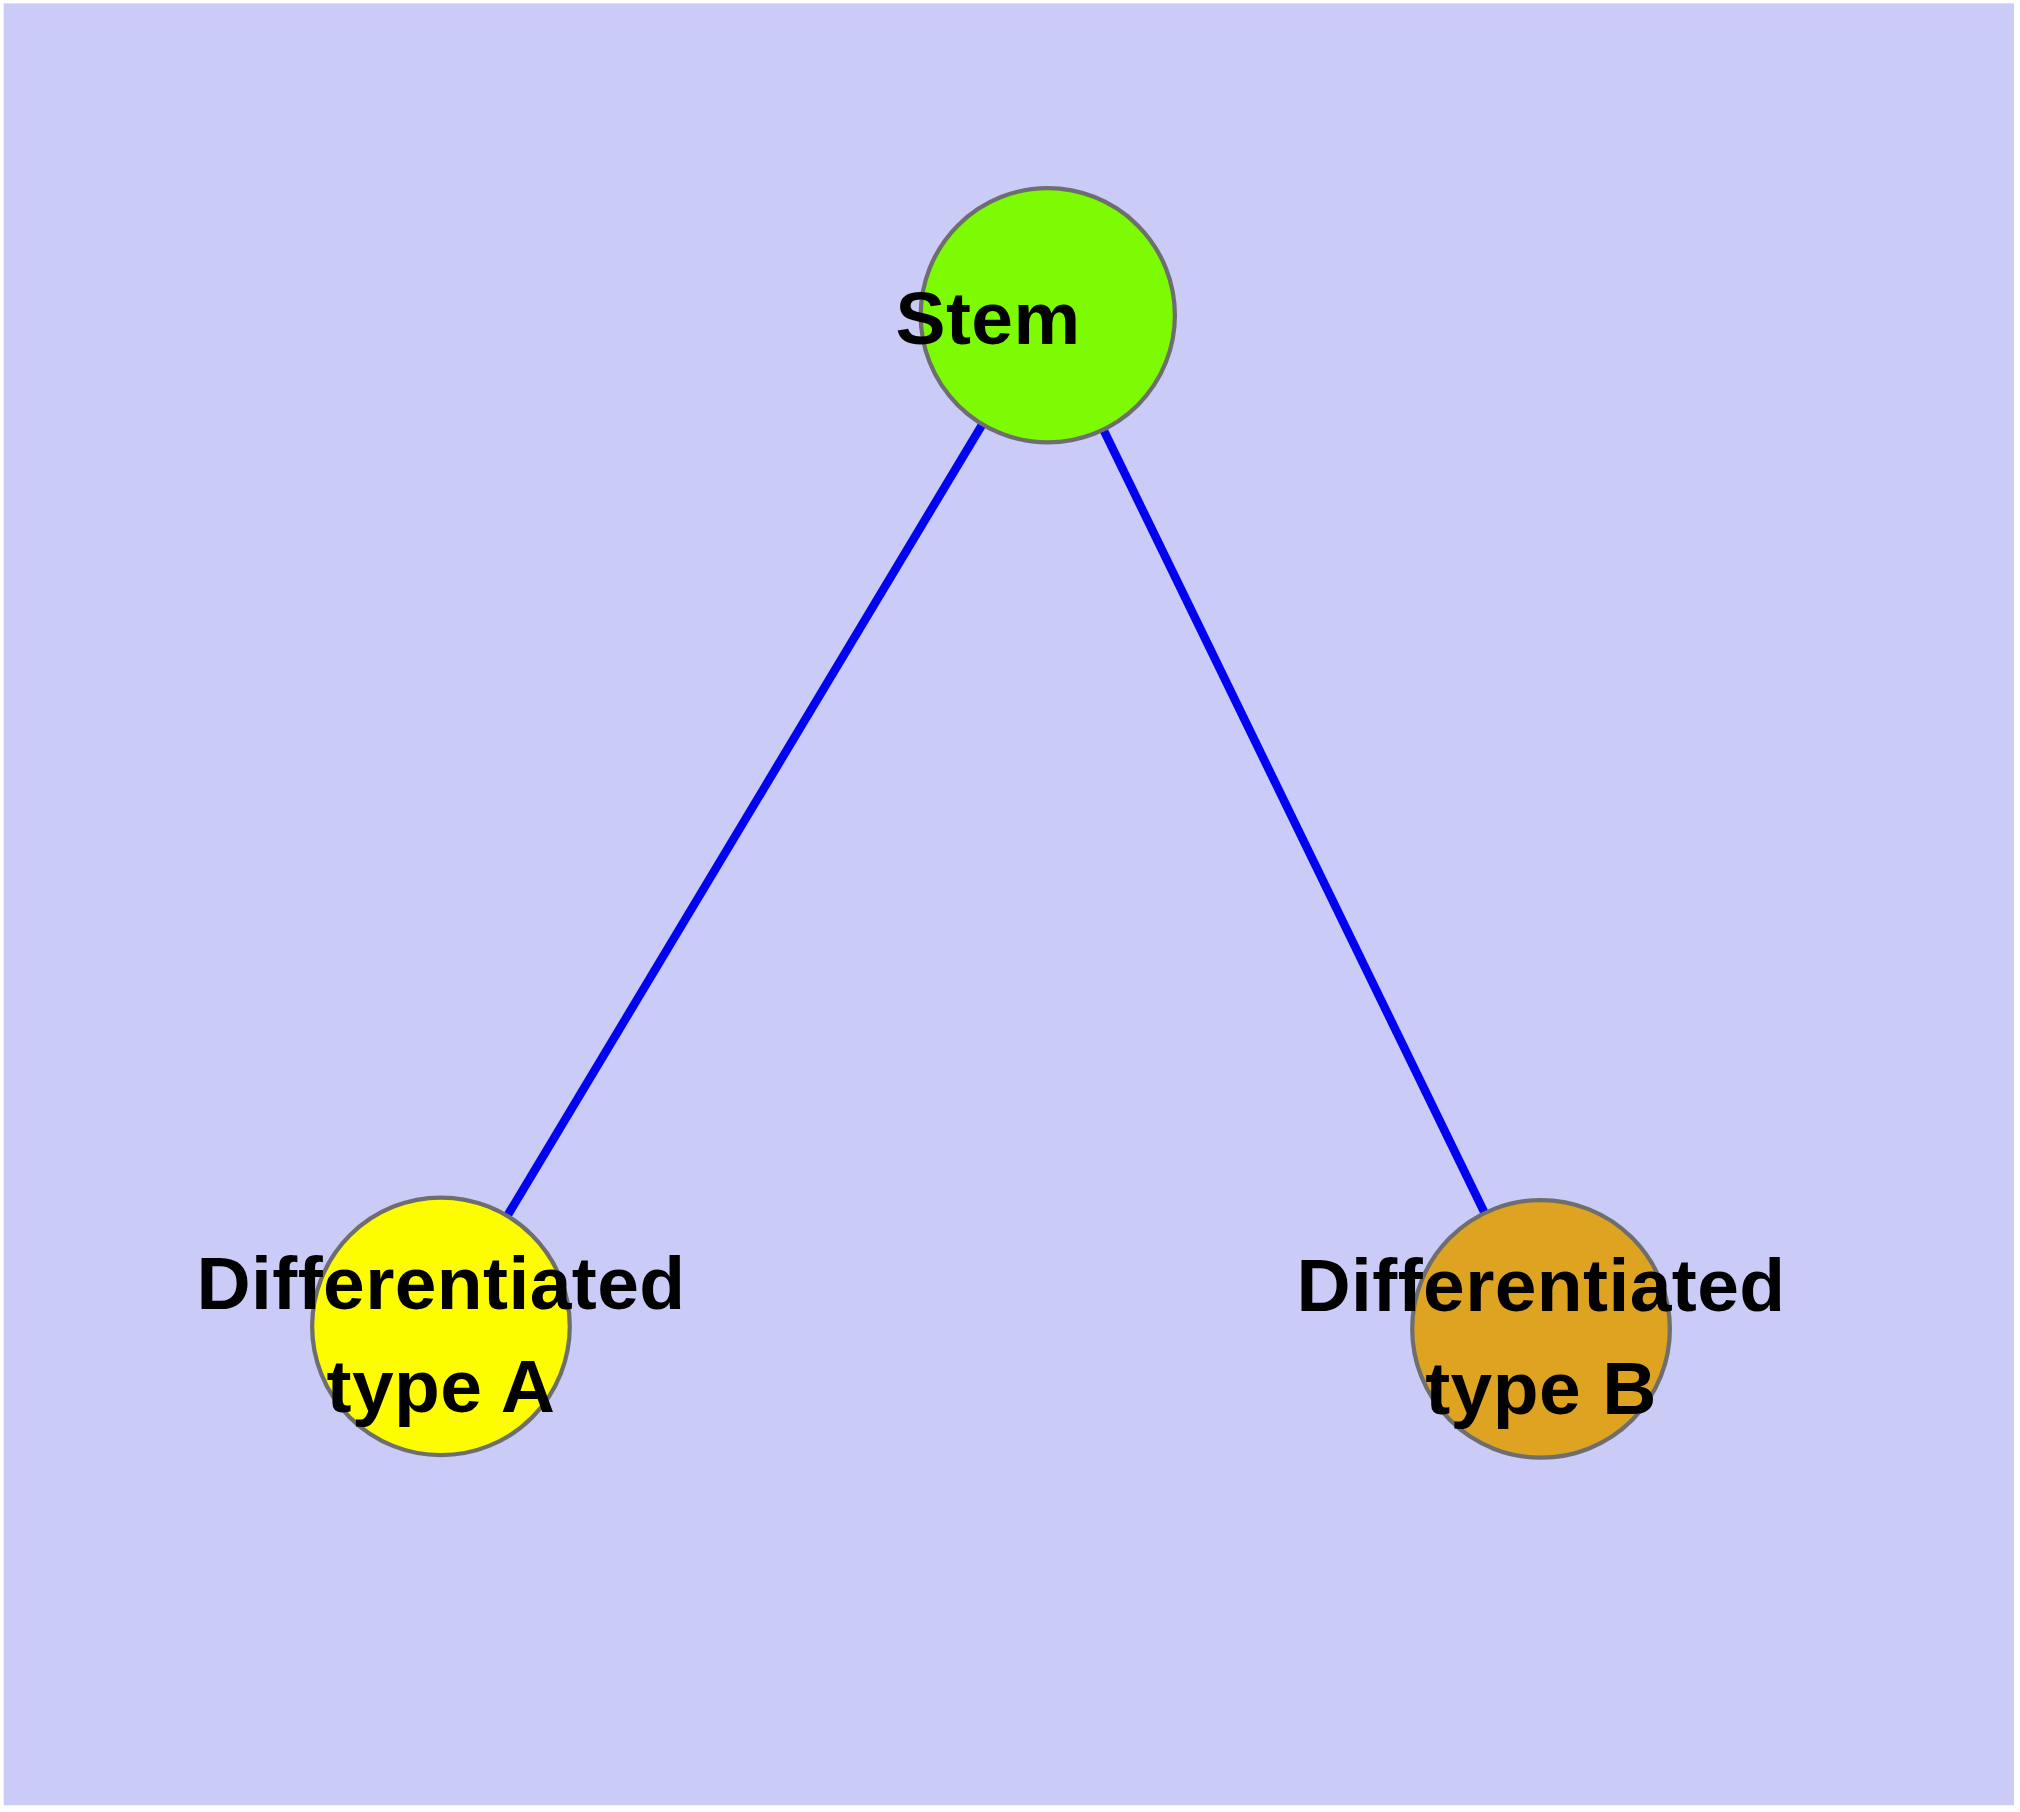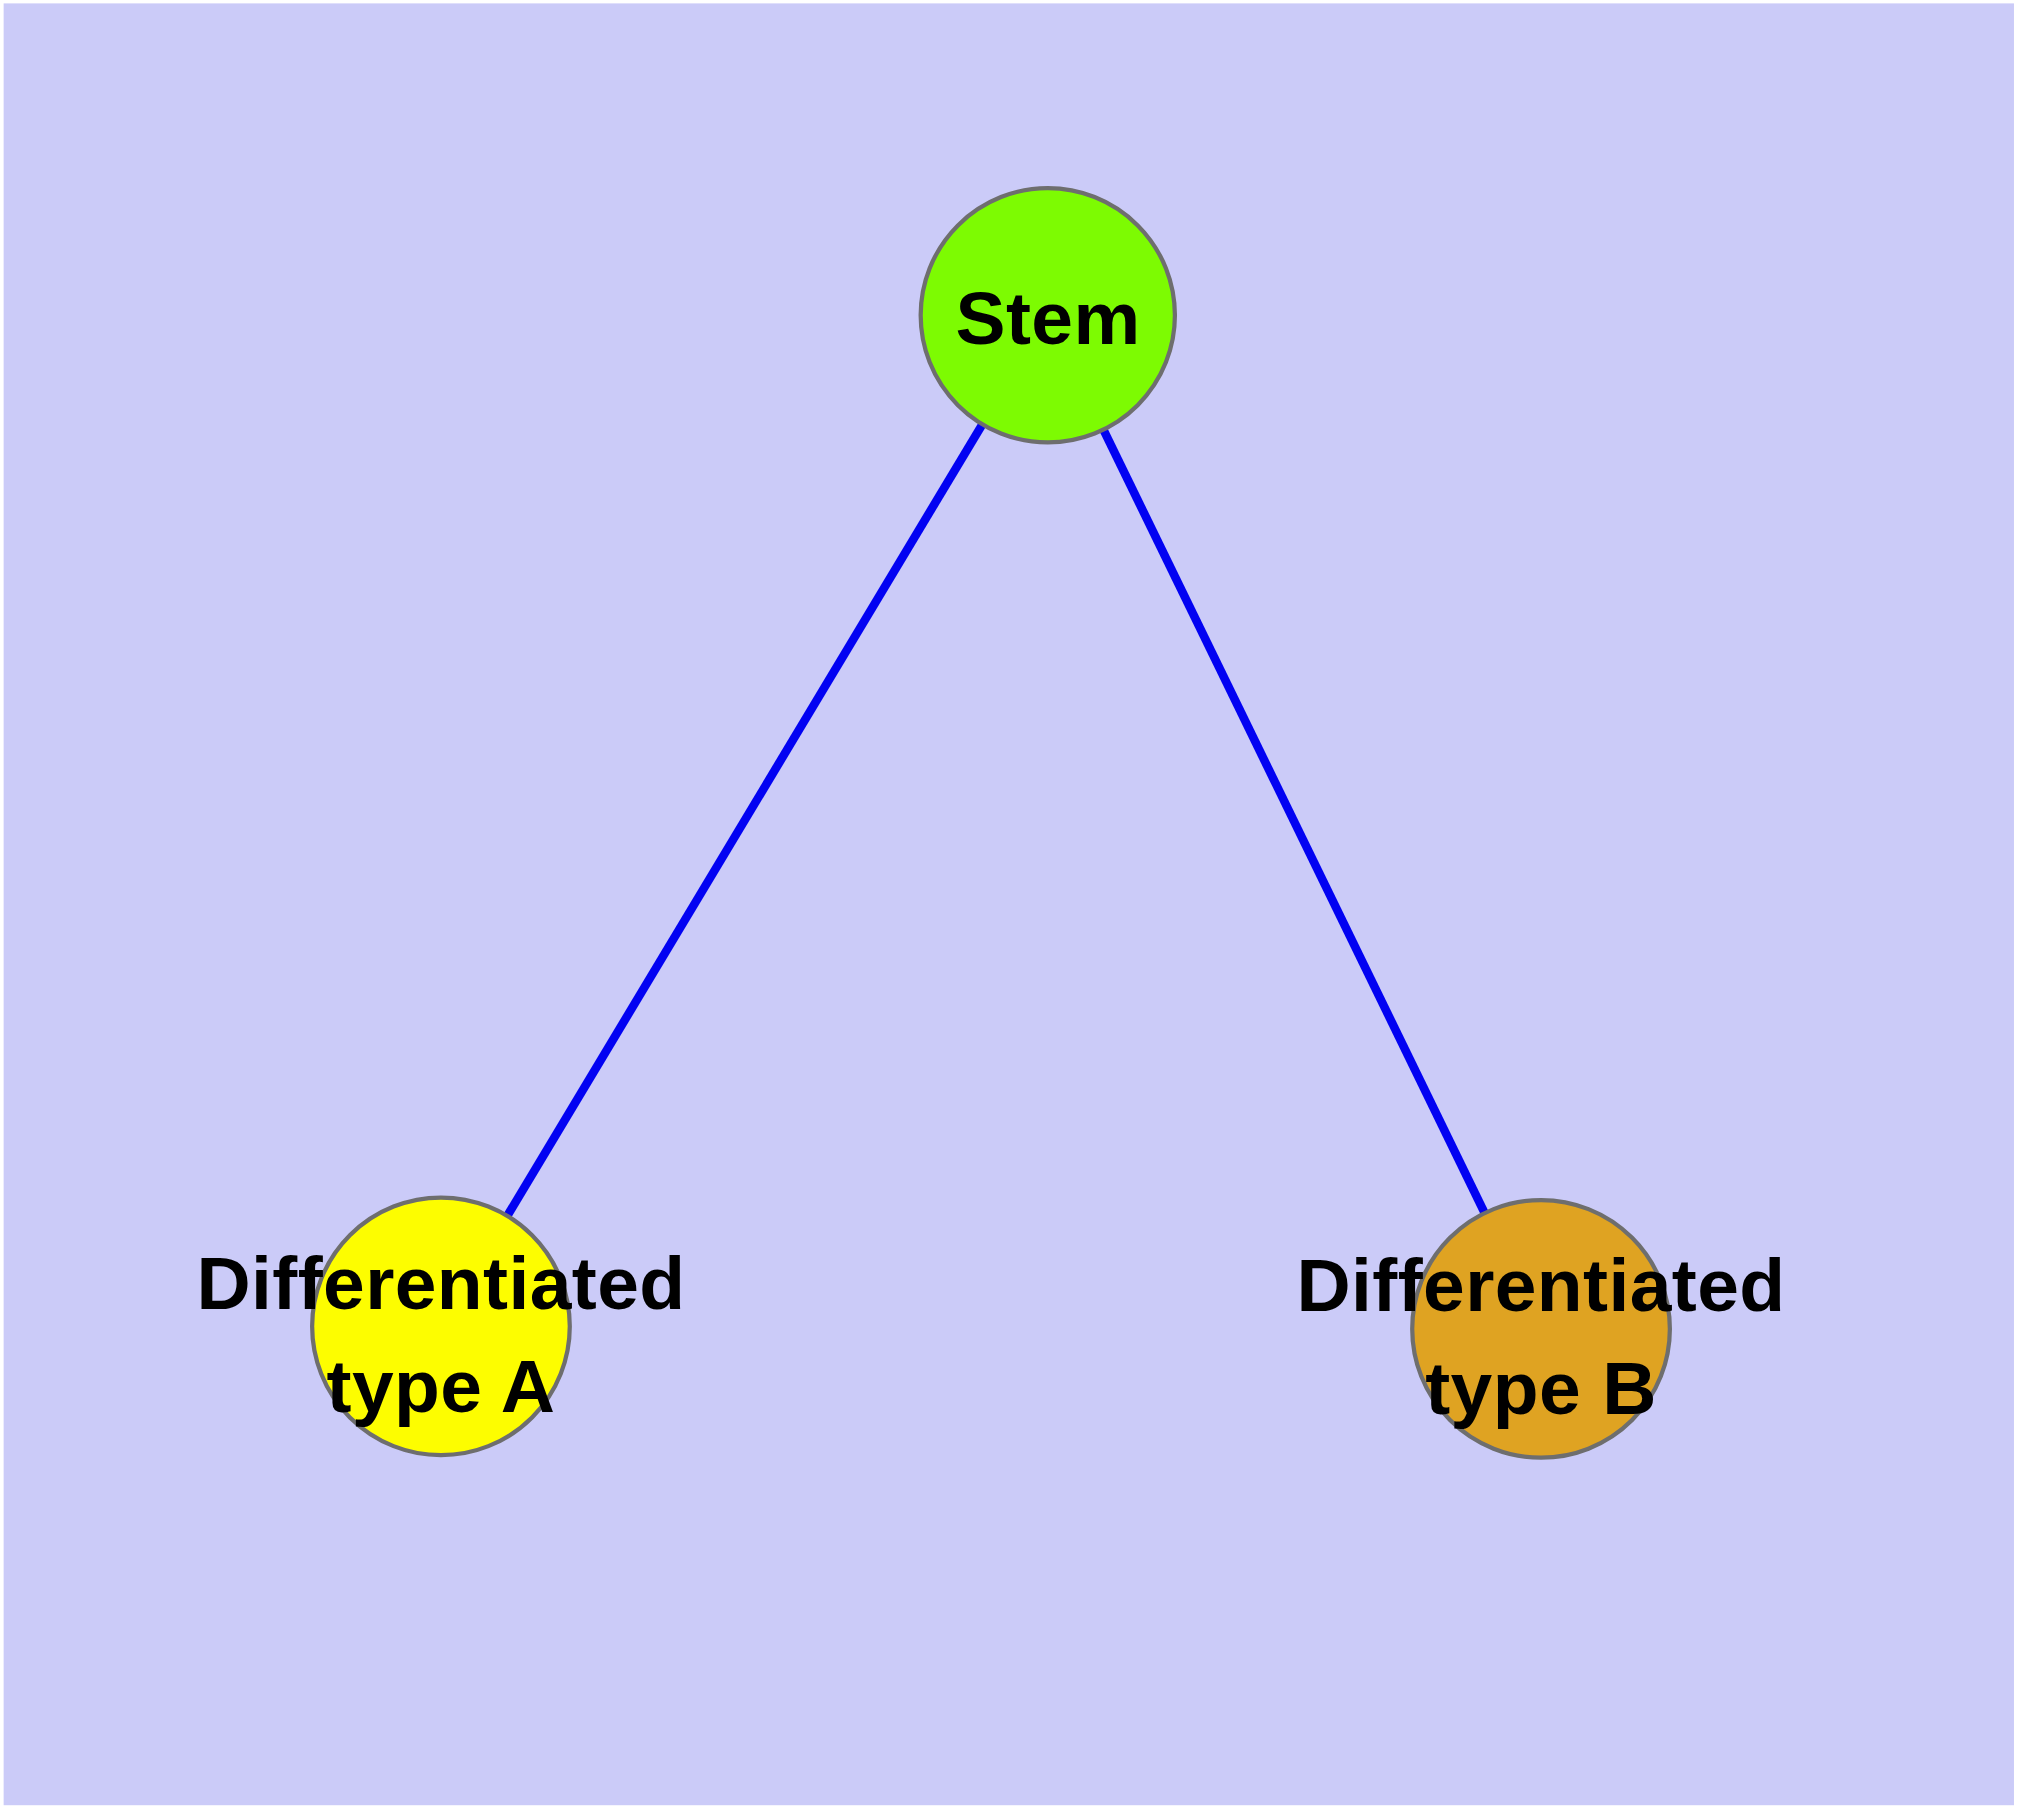--- a/index.html
+++ b/index.html
@@ -30,21 +30,21 @@
     transform: translate(-50%, -50%);
     color: #000000;
     font-size: 75px;
     font-weight: bold;
     line-height: 1.375;
     text-align: center;
     white-space: pre-line;
     letter-spacing: 0.4px;
     pointer-events: none;
   }
-  #stem-label   { left: 1048px; top: 319px;  }
+  #stem-label   { left: 988px; top: 319px;  }
   #type-a-label { left: 441px;  top: 1335px; }
   #type-b-label { left: 1541px; top: 1337px; }
 </style>
 </head>
 <body>
 
 <div id="frame">
   <svg id="graph-svg" viewBox="0 0 2384 2138">
 
     <rect x="4" y="4" width="2372" height="2126" fill="#cbcbf8"></rect>

